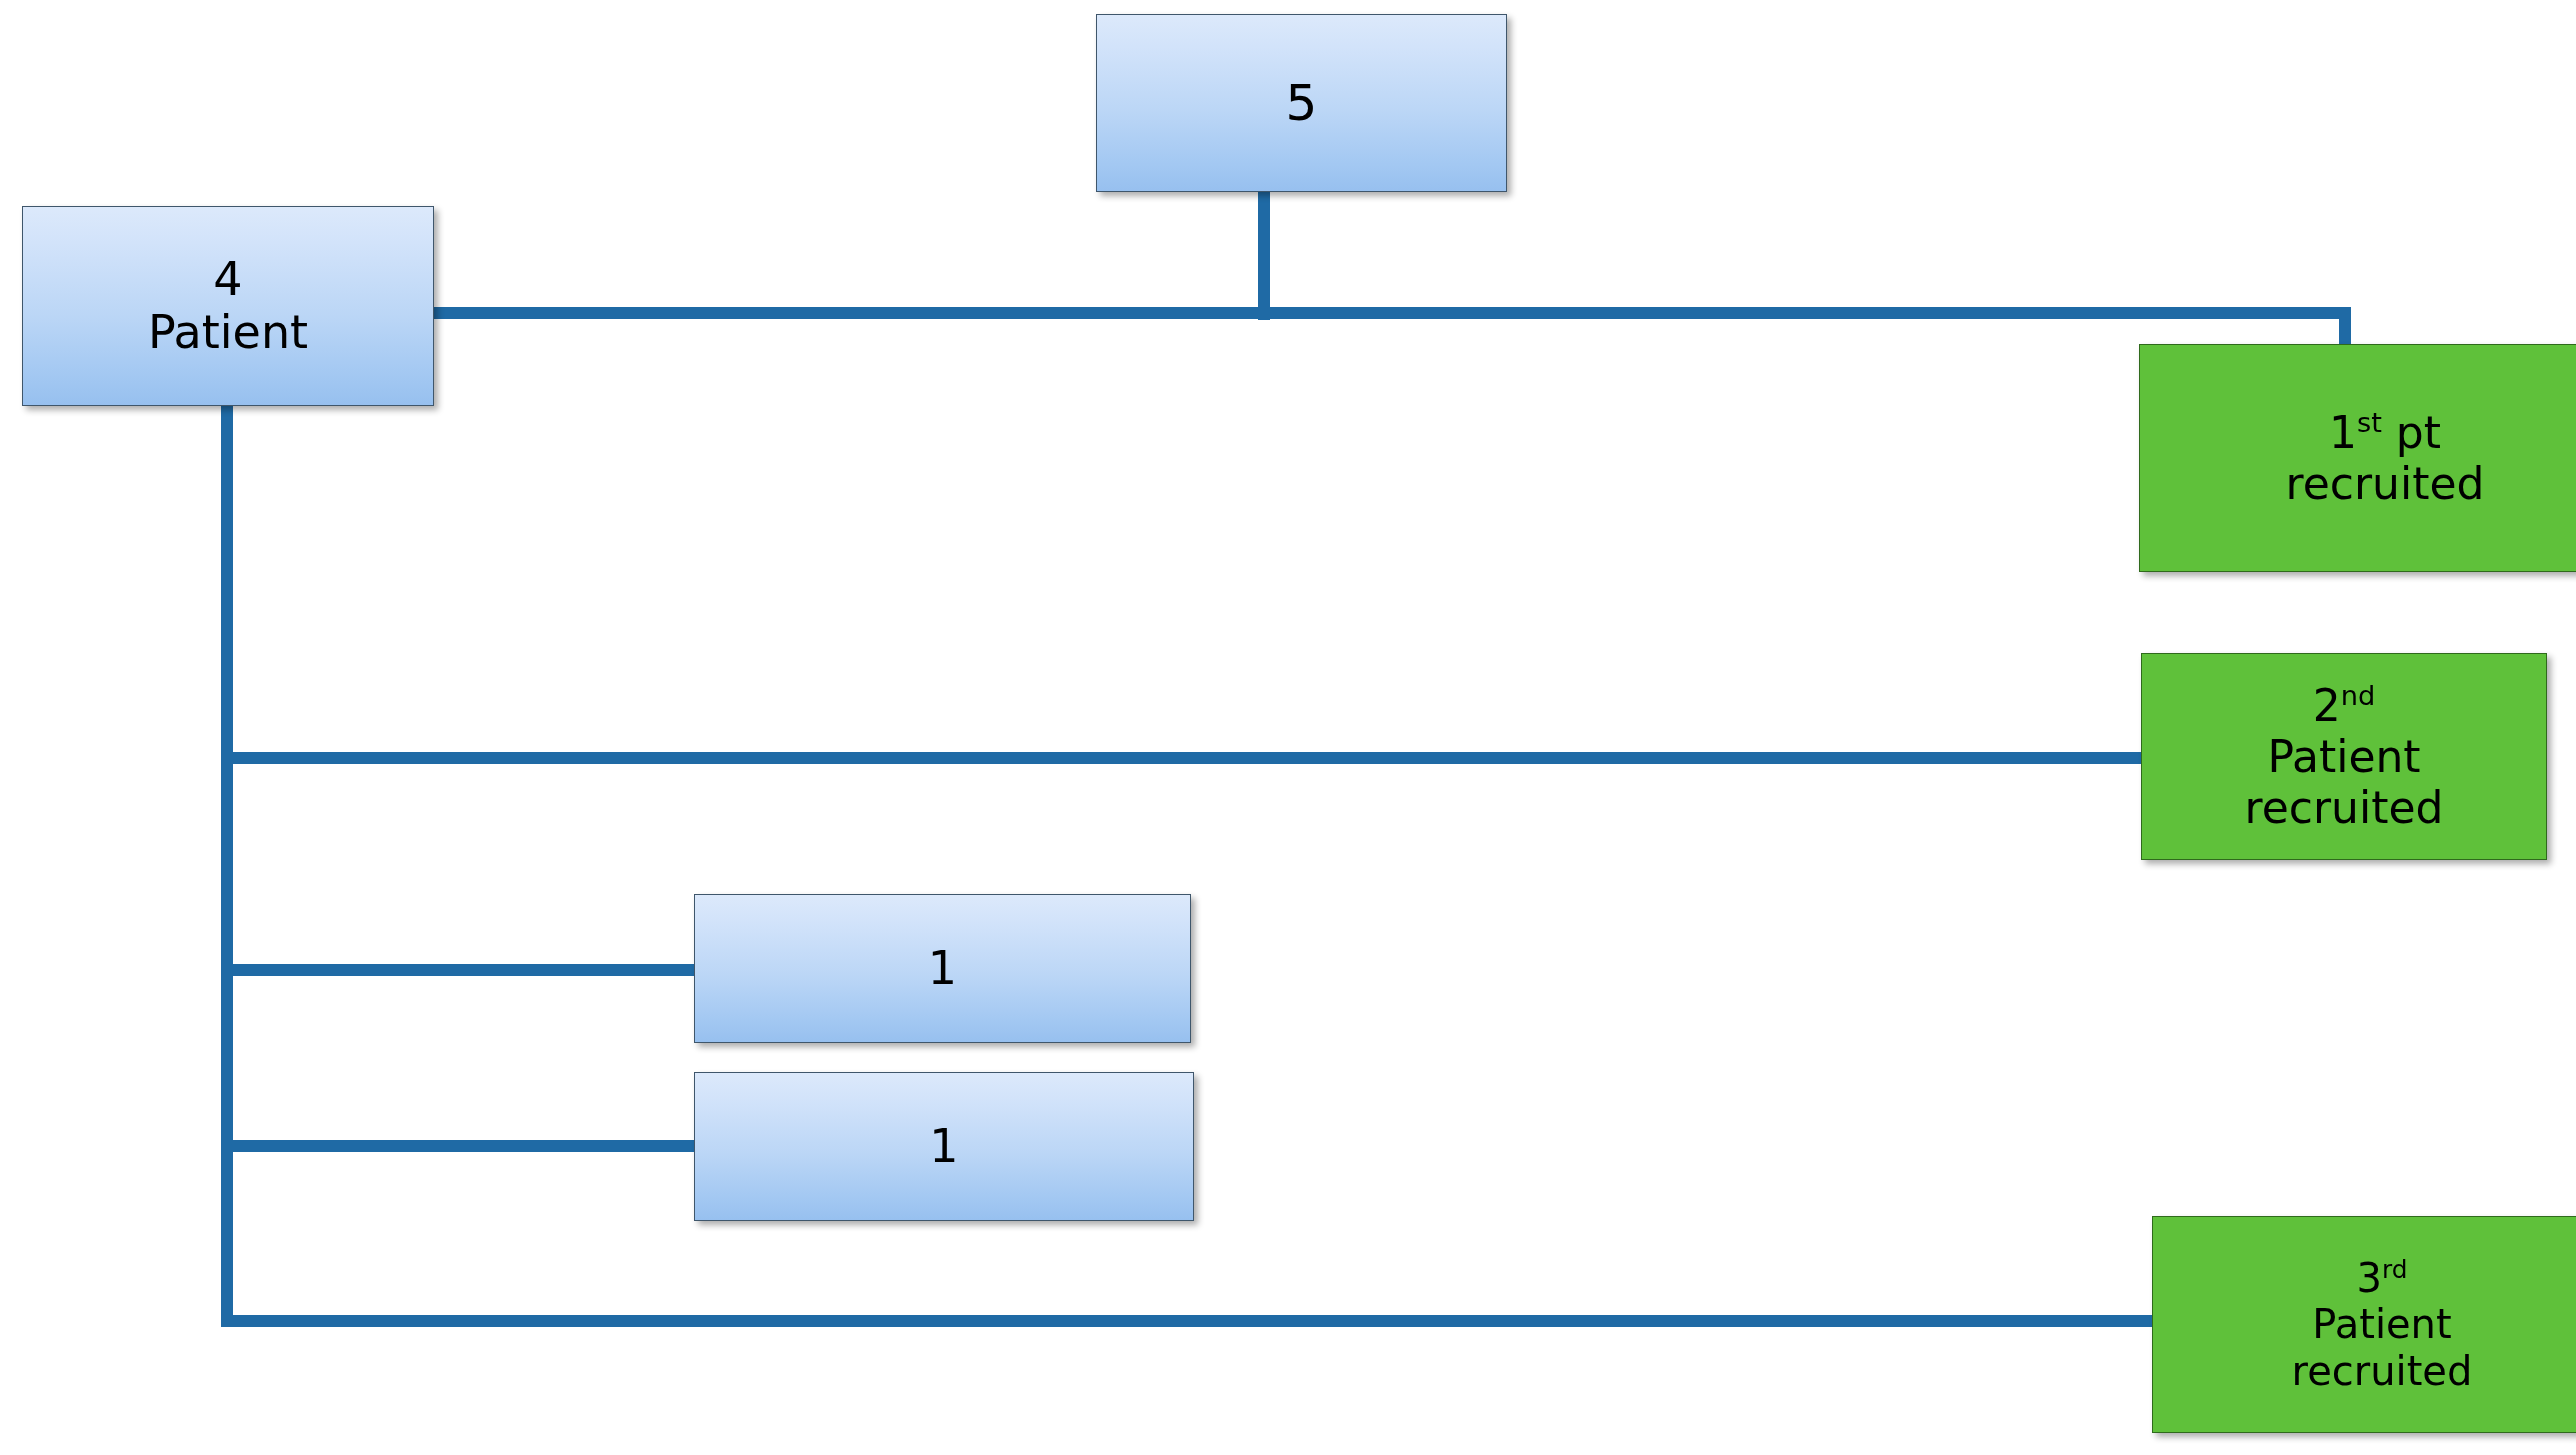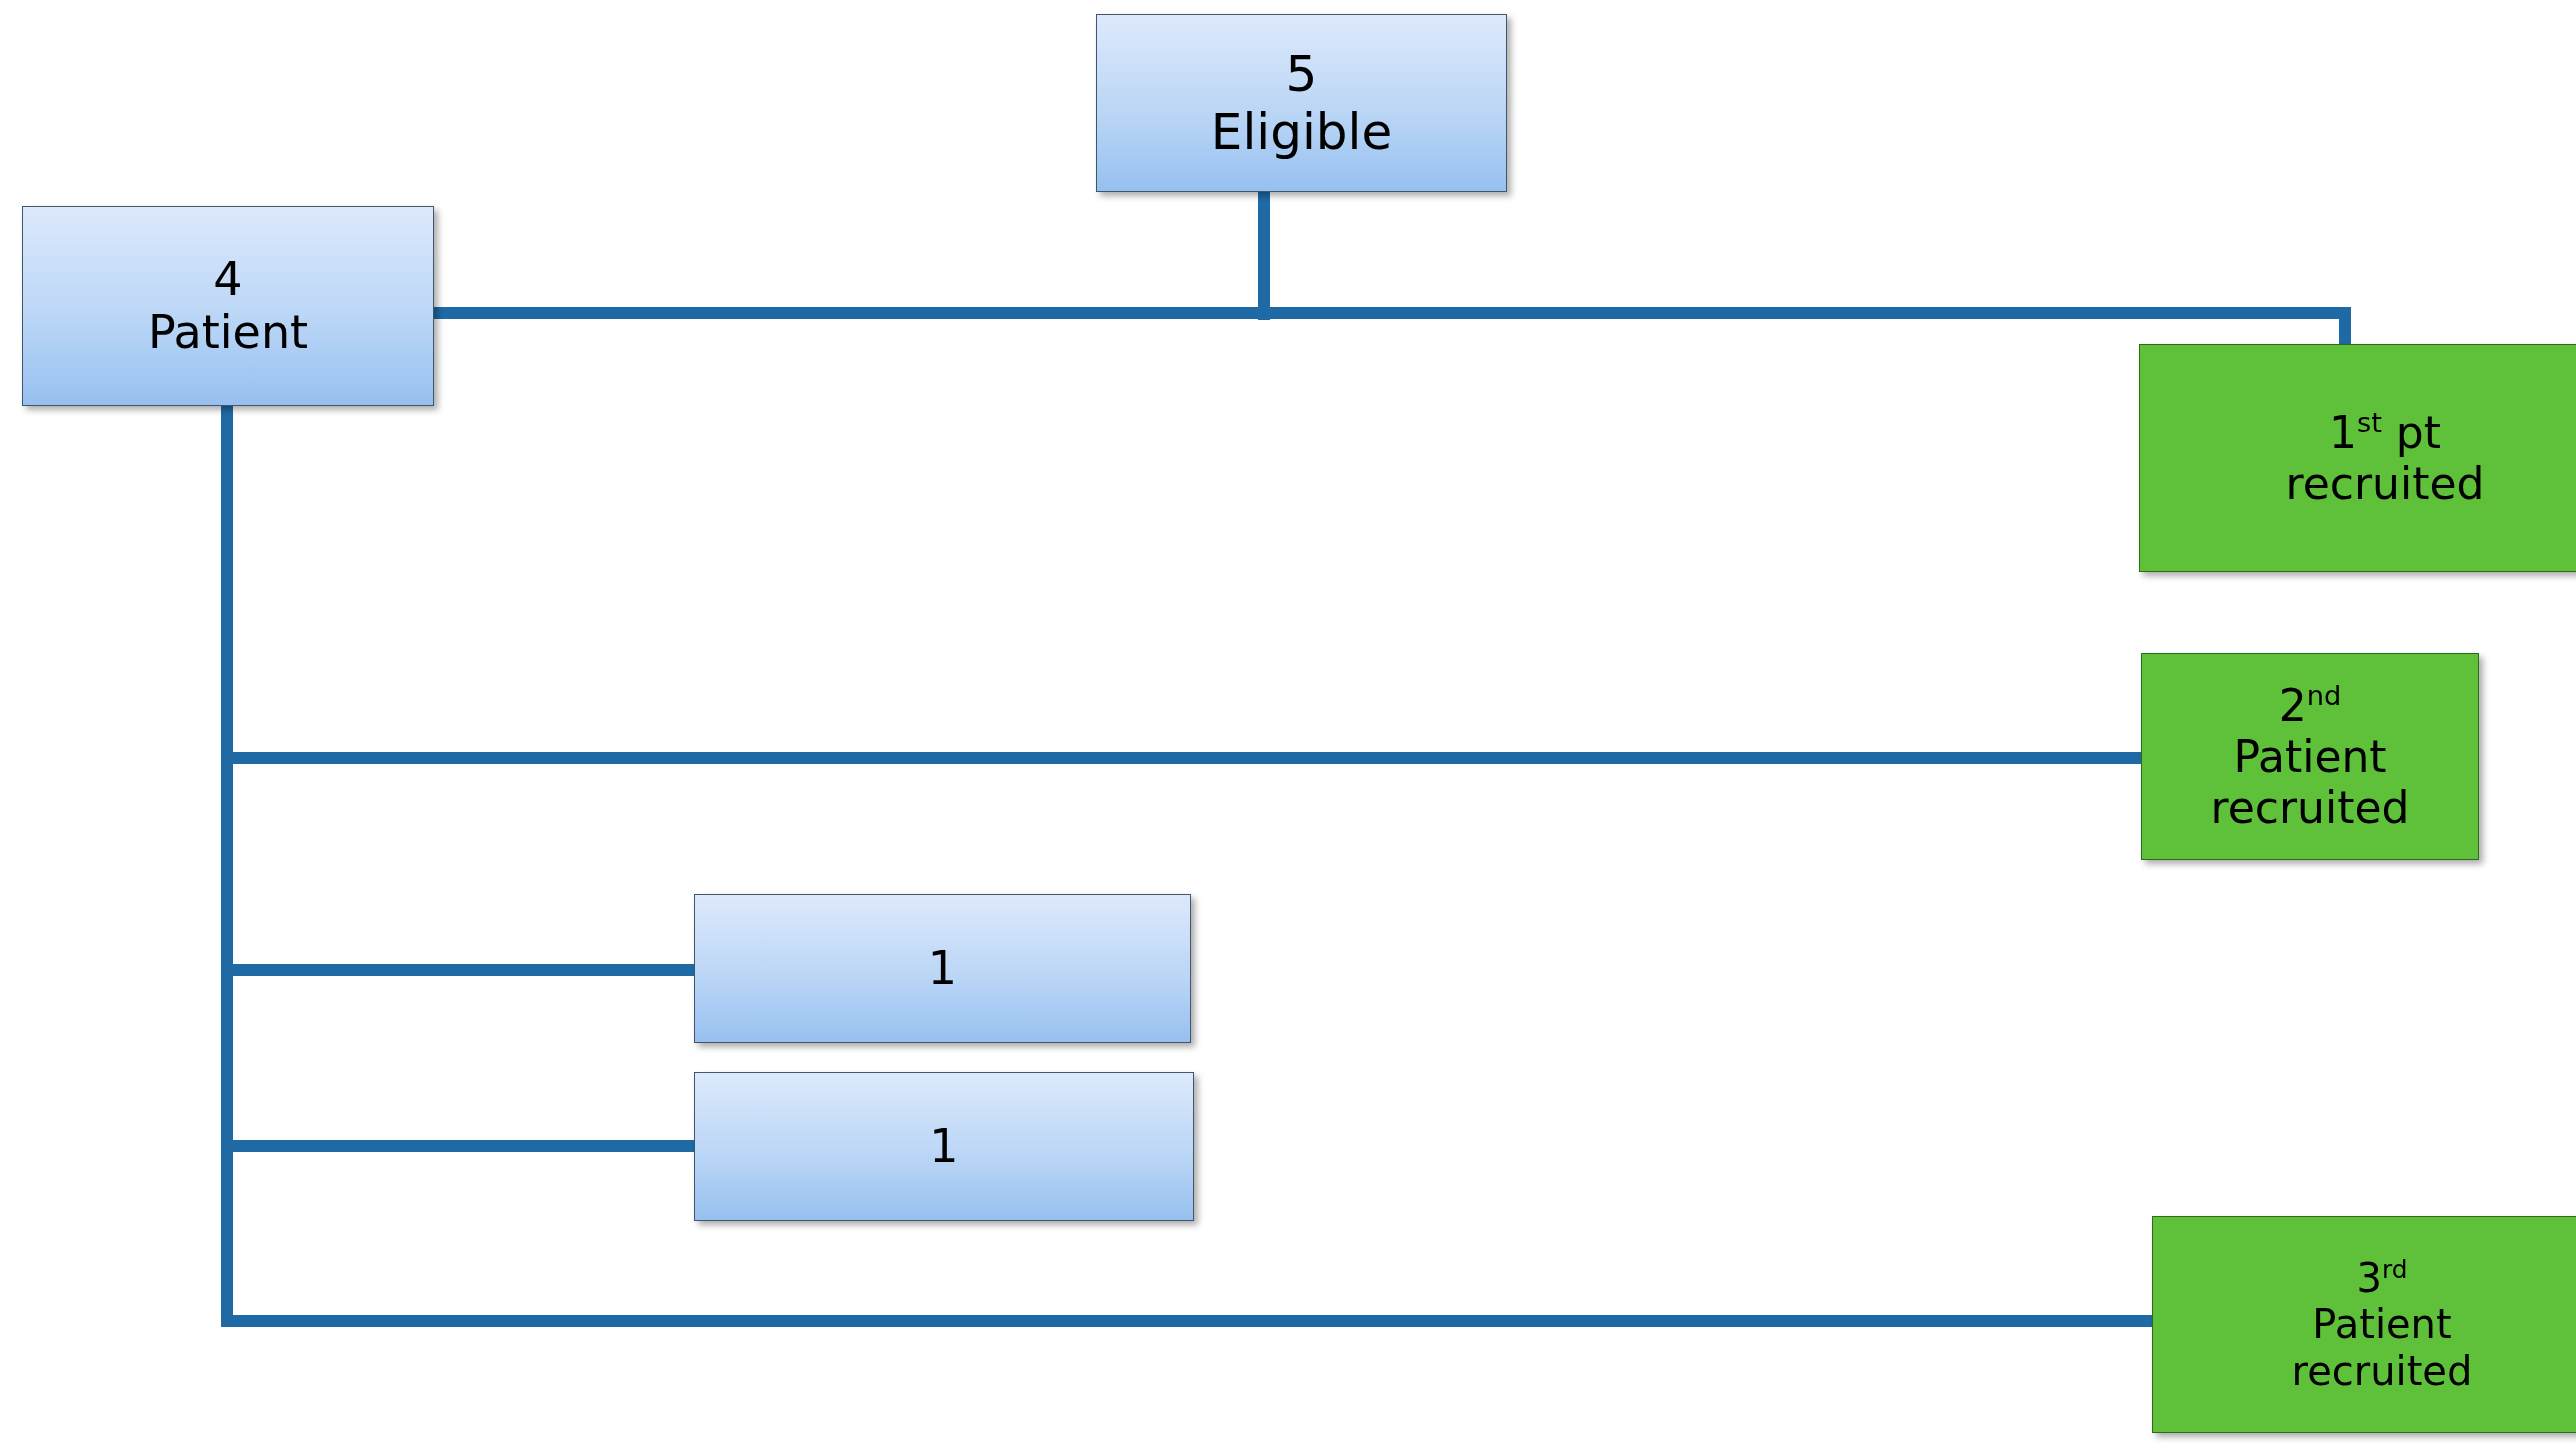--- a/index.html
+++ b/index.html
@@ -74,21 +74,20 @@
 
   <div class="line line-h" style="left:221px; top:964px; width:479px;"></div>
 
   <div class="line line-h" style="left:221px; top:1140px; width:479px;"></div>
 
   <div class="line line-h" style="left:221px; top:1315px; width:1931px;"></div>
 
   <div class="node node-blue" style="left:1096px; top:14px; width:411px; height:178px; font-size:50px;">
     <span class="node-text">
       <span class="ln">5</span>
-      <span class="ln">Eligible</span>
     </span>
   </div>
 
   <div class="node node-blue" style="left:22px; top:206px; width:412px; height:200px; font-size:46px;">
     <span class="node-text">
       <span class="ln">4</span>
       <span class="ln">Patient</span>
     </span>
   </div>
 
@@ -104,21 +103,21 @@
     </span>
   </div>
 
   <div class="node node-green" style="left:2139px; top:344px; width:492px; height:228px; font-size:44px;">
     <span class="node-text">
       <span class="ln"><span>1</span><sup>st</sup><span> pt</span></span>
       <span class="ln">recruited</span>
     </span>
   </div>
 
-  <div class="node node-green" style="left:2141px; top:653px; width:338px; height:207px; font-size:44px;">
+  <div class="node node-green" style="left:2141px; top:653px; width:406px; height:207px; font-size:44px;">
     <span class="node-text">
       <span class="ln"><span>2</span><sup>nd</sup></span>
       <span class="ln">Patient</span>
       <span class="ln">recruited</span>
     </span>
   </div>
 
   <div class="node node-green" style="left:2152px; top:1216px; width:460px; height:217px; font-size:40px;">
     <span class="node-text">
       <span class="ln"><span>3</span><sup>rd</sup></span>

